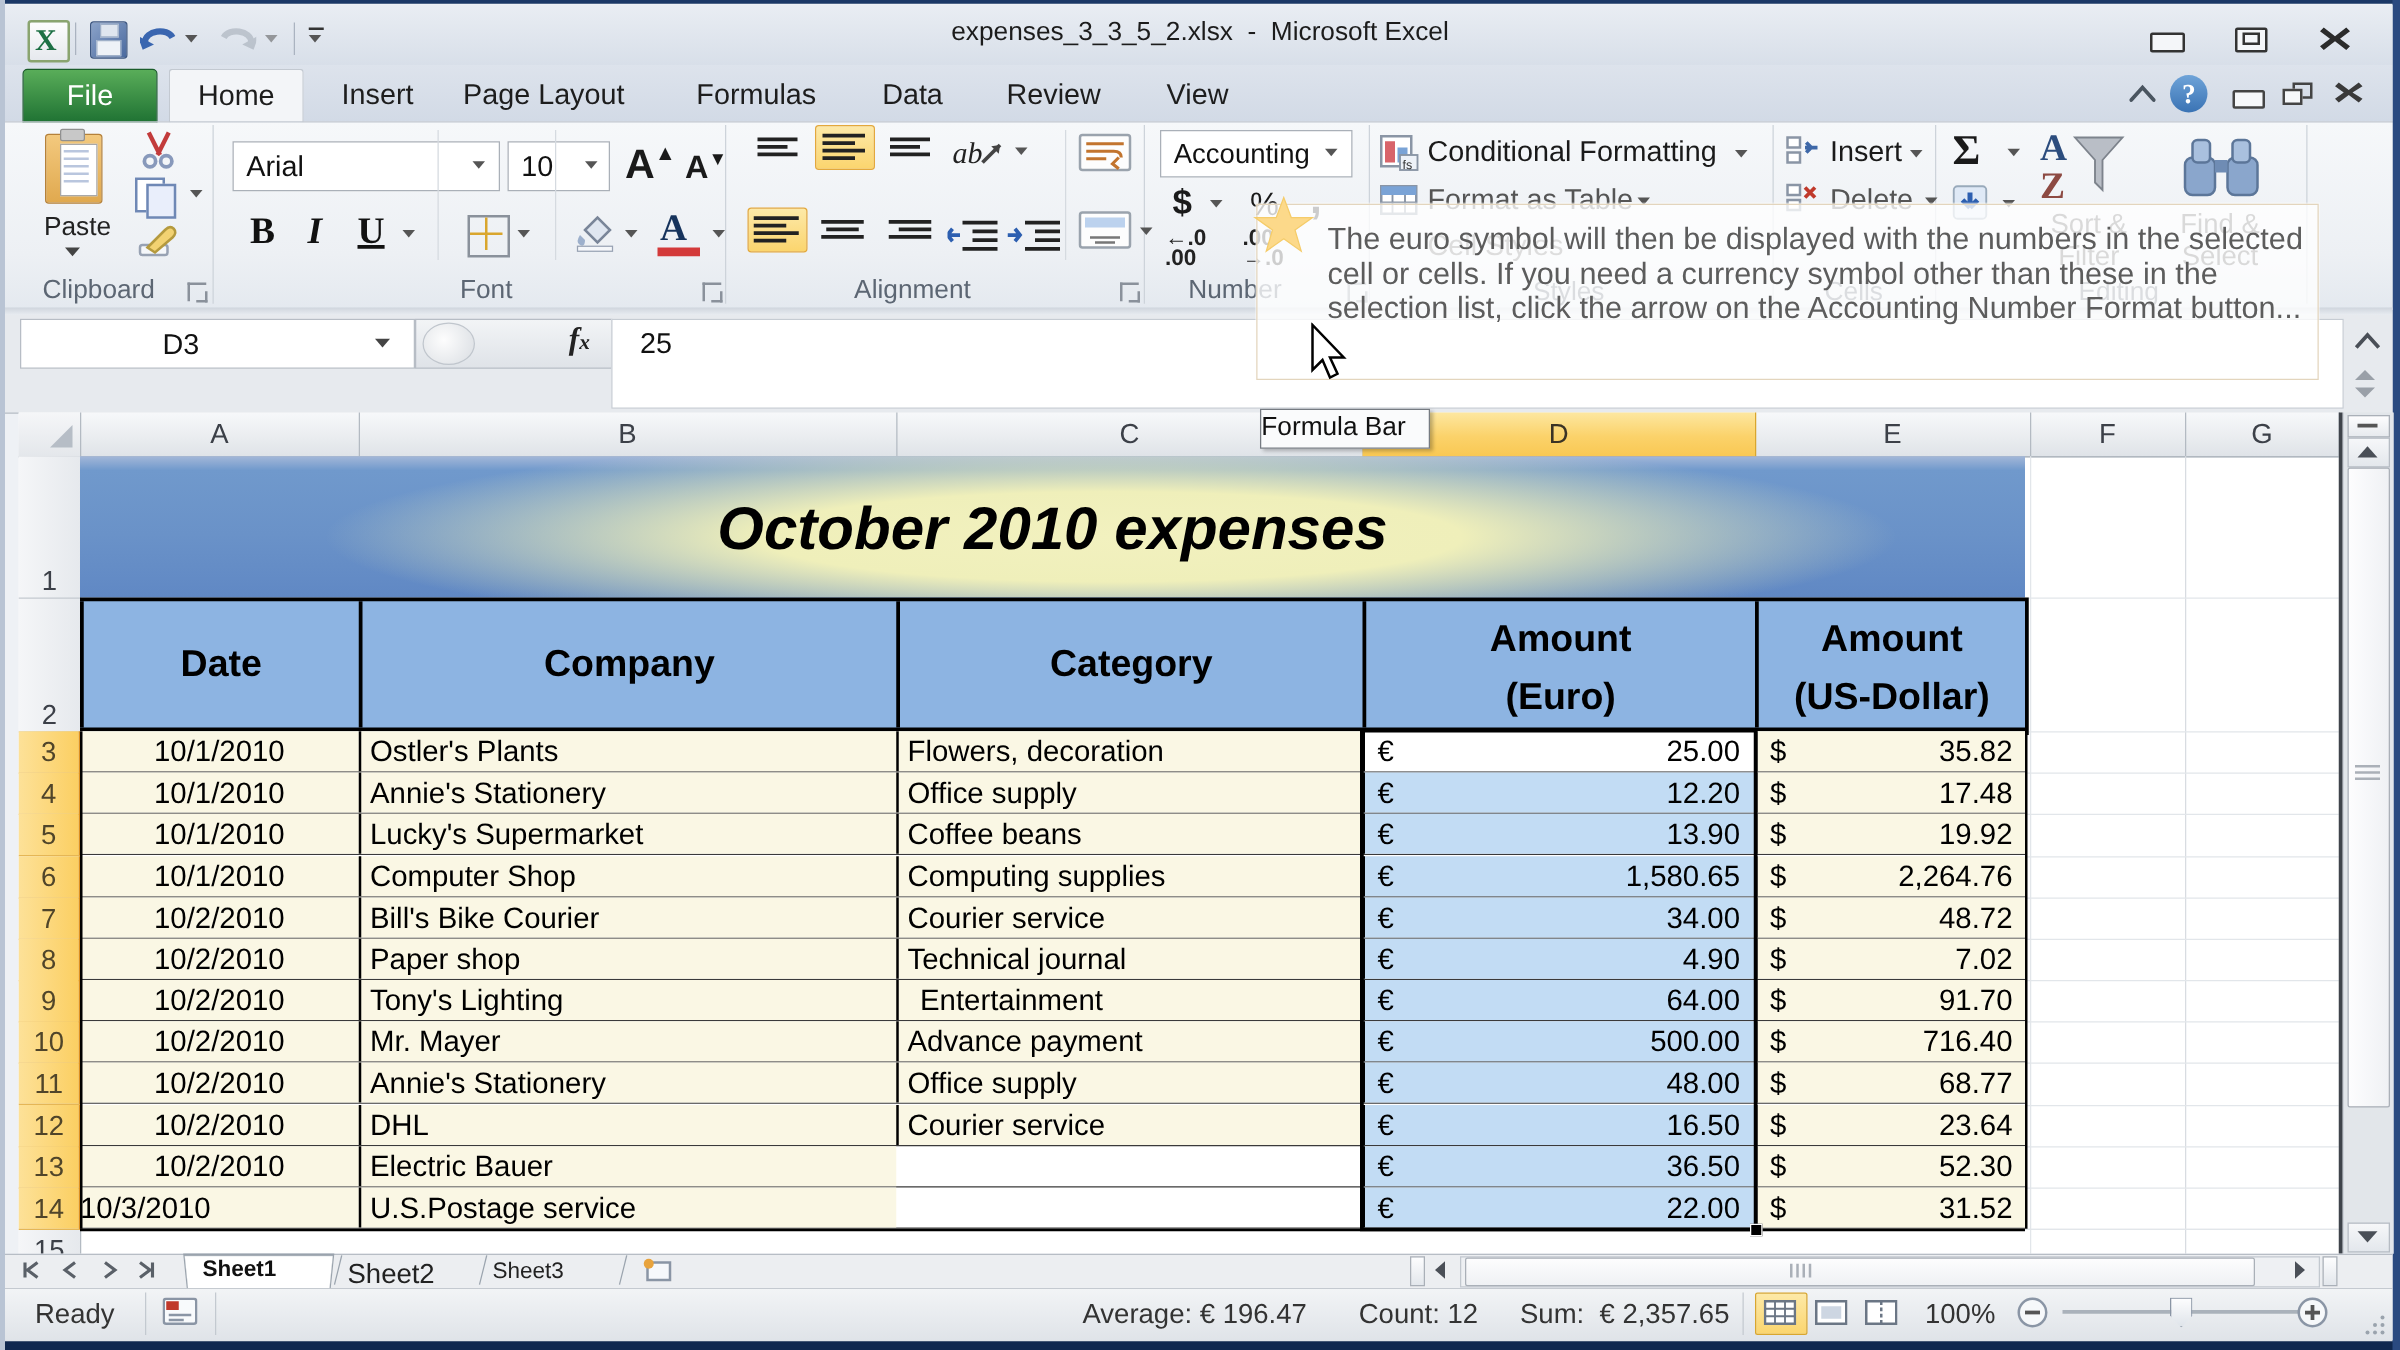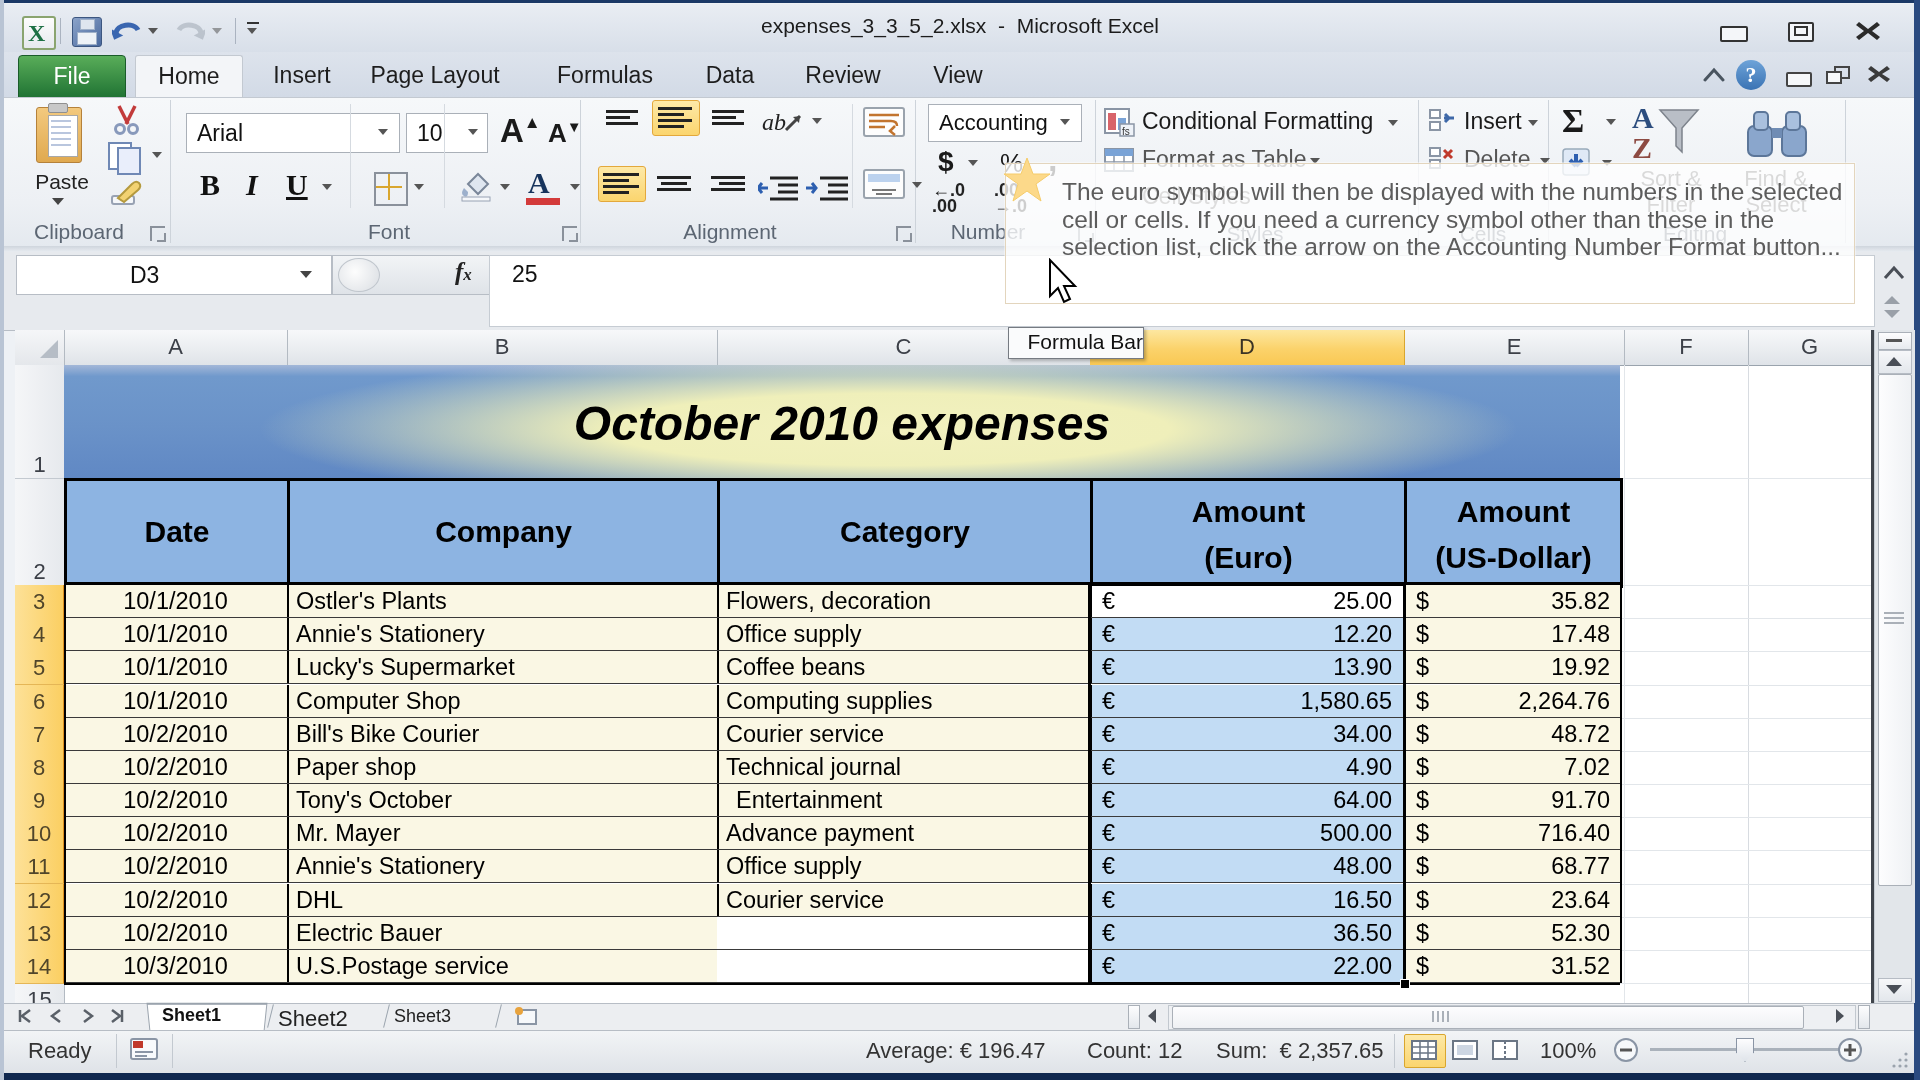--- a/index.html
+++ b/index.html
@@ -398,21 +398,21 @@
   <span style="position:absolute;left:10px;">€</span>
       <span style="position:absolute;right:12px;">4.90</span>
     </div>
 <div class="a" style="left:1340px;top:0;width:216px;height:100%;background:#faf7e4;border-left:2px solid #000;line-height:33px;box-sizing:border-box;">
   <span style="position:absolute;left:10px;">$</span>
       <span style="position:absolute;right:10px;">7.02</span>
     </div>
 </div>
 <div class="a" style="left:64px;top:784.0px;width:1556px;height:33.2px;box-sizing:border-box;border-bottom:1px solid #3a3a3a;font-size:23.5px;color:#000;">
 <div class="a" style="left:0;top:0;width:223px;height:100%;background:#faf7e4;text-align:center;line-height:33px;">10/2/2010</div>
-<div class="a" style="left:223px;top:0;width:430px;height:100%;background:#faf7e4;border-left:2px solid #000;line-height:33px;box-sizing:border-box;padding-left:7px;">Tony's October</div>
+<div class="a" style="left:223px;top:0;width:430px;height:100%;background:#faf7e4;border-left:2px solid #000;line-height:33px;box-sizing:border-box;padding-left:7px;">Tony's Lighting</div>
 <div class="a" style="left:653px;top:0;width:373px;height:100%;background:#faf7e4;border-left:2px solid #000;line-height:33px;box-sizing:border-box;padding-left:17px;">Entertainment</div>
 <div class="a" style="left:1026px;top:0;width:314px;height:100%;background:#c2dcf4;border-left:2px solid #000;line-height:33px;box-sizing:border-box;">
   <span style="position:absolute;left:10px;">€</span>
       <span style="position:absolute;right:12px;">64.00</span>
     </div>
 <div class="a" style="left:1340px;top:0;width:216px;height:100%;background:#faf7e4;border-left:2px solid #000;line-height:33px;box-sizing:border-box;">
   <span style="position:absolute;left:10px;">$</span>
       <span style="position:absolute;right:10px;">91.70</span>
     </div>
 </div>
@@ -461,21 +461,21 @@
 <div class="a" style="left:1026px;top:0;width:314px;height:100%;background:#c2dcf4;border-left:2px solid #000;line-height:33px;box-sizing:border-box;">
   <span style="position:absolute;left:10px;">€</span>
       <span style="position:absolute;right:12px;">36.50</span>
     </div>
 <div class="a" style="left:1340px;top:0;width:216px;height:100%;background:#faf7e4;border-left:2px solid #000;line-height:33px;box-sizing:border-box;">
   <span style="position:absolute;left:10px;">$</span>
       <span style="position:absolute;right:10px;">52.30</span>
     </div>
 </div>
 <div class="a" style="left:64px;top:949.8px;width:1556px;height:33.2px;box-sizing:border-box;border-bottom:1px solid #3a3a3a;font-size:23.5px;color:#000;">
-<div class="a" style="left:0;top:0;width:223px;height:100%;background:#faf7e4;text-align:center;line-height:33px;">10/3/2010</div>
+<div class="a" style="left:0;top:0;width:223px;height:100%;background:#faf7e4;text-align:left;line-height:33px;">10/3/2010</div>
 <div class="a" style="left:223px;top:0;width:430px;height:100%;background:#faf7e4;border-left:2px solid #000;line-height:33px;box-sizing:border-box;padding-left:7px;">U.S.Postage service</div>
 <div class="a" style="left:1026px;top:0;width:314px;height:100%;background:#c2dcf4;border-left:2px solid #000;line-height:33px;box-sizing:border-box;">
   <span style="position:absolute;left:10px;">€</span>
       <span style="position:absolute;right:12px;">22.00</span>
     </div>
 <div class="a" style="left:1340px;top:0;width:216px;height:100%;background:#faf7e4;border-left:2px solid #000;line-height:33px;box-sizing:border-box;">
   <span style="position:absolute;left:10px;">$</span>
       <span style="position:absolute;right:10px;">31.52</span>
     </div>
 </div>
@@ -572,12 +572,12 @@
       <circle cx="4" cy="16" r="1.6" fill="#9aa3ad"></circle>
     </svg></div>
 <div class="a" style="left:1005px;top:163px;width:848px;height:139px;background:rgba(255,255,255,0.78);border:1px solid #e3d5bd;box-shadow:0 0 0 1px rgba(255,255,255,.4);"></div>
 <div class="a" style="left:1062px;top:178px;width:800px;font-size:24.5px;line-height:27.5px;color:#5c5c5c;white-space:nowrap;">The euro symbol will then be displayed with the numbers in the selected<br>cell or cells. If you need a currency symbol other than these in the<br>selection list, click the arrow on the Accounting Number Format button...</div>
 <div class="a" style="left:1002px;top:156px;width:50px;height:48px;"><svg width="50" height="48">
 <path d="M25 2 L31 18 L48 18 L34 28 L39 45 L25 35 L11 45 L16 28 L2 18 L19 18 Z" fill="#fcd98a" stroke="#f5cc6a" stroke-width="1"></path>
     </svg></div>
 <div class="a" style="left:1046px;top:258px;width:34px;height:50px;"><svg width="34" height="50">
 <path d="M4 2 L4 38 L12 30 L18 44 L24 41 L18 28 L29 28 Z" fill="#fff" stroke="#000" stroke-width="2"></path>
     </svg></div>
-<div class="a" style="left:1008px;top:327px;width:134px;height:30px;background:#fafbfc;border:1px solid #767b82;box-shadow:2px 2px 3px rgba(0,0,0,.25);font-size:21px;color:#111;text-align:right;line-height:28px;">Formula Bar</div>
+<div class="a" style="left:1008px;top:327px;width:134px;height:30px;background:#fafbfc;border:1px solid #767b82;box-shadow:2px 2px 3px rgba(0,0,0,.25);font-size:21px;color:#111;text-align:left;line-height:28px;">Formula Bar</div>
 </body></html>

